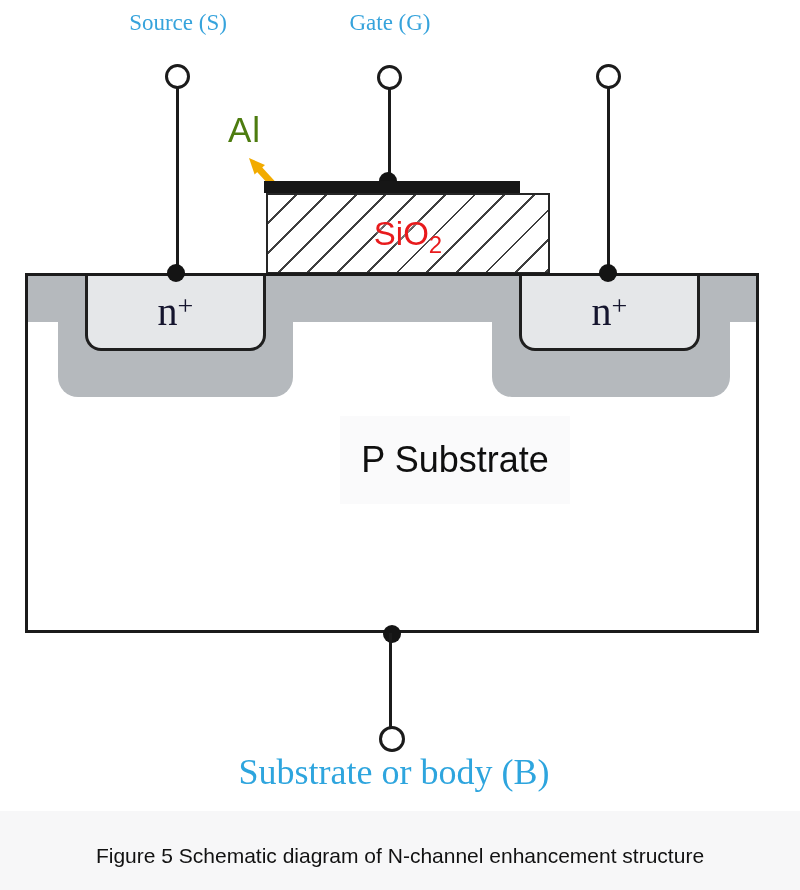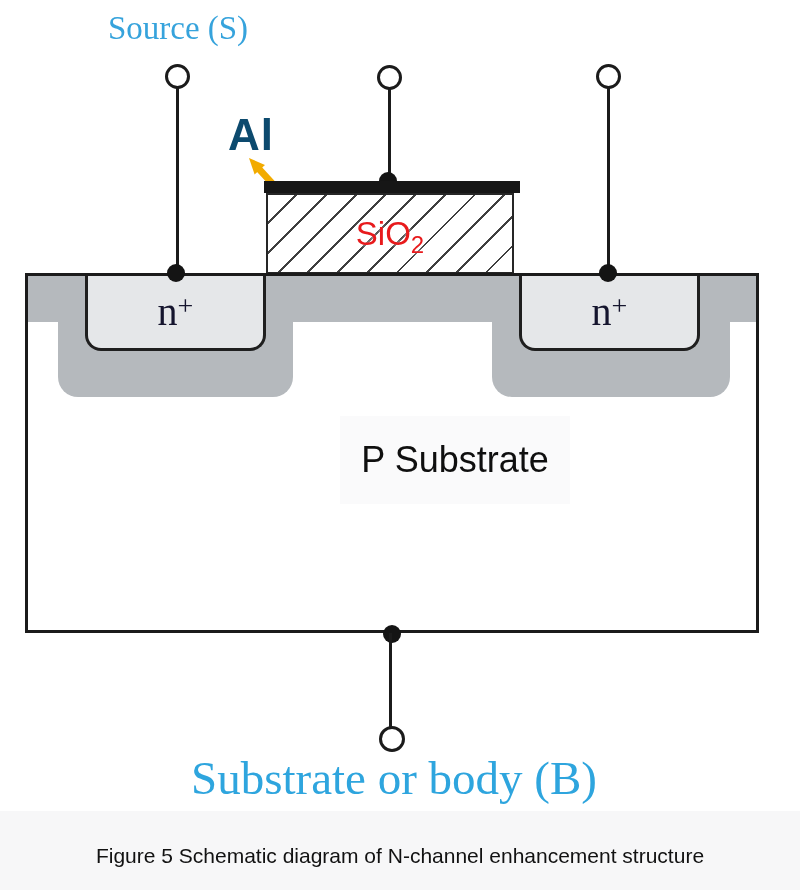--- a/index.html
+++ b/index.html
@@ -1,21 +1,21 @@
 <!DOCTYPE html>
 <html><head>
 <meta charset="utf-8">
 <style>
   html,body{margin:0;padding:0;background:#fff;}
   .stage{position:relative;width:800px;height:890px;background:#ffffff;overflow:hidden;
          font-family:"Liberation Sans",sans-serif;}
 
   
   .t-label{position:absolute;top:10px;width:190px;text-align:center;
-           font-family:"Liberation Serif",serif;font-size:33px;color:#36a3dc;white-space:nowrap;}
+           font-family:"Liberation Serif",serif;font-size:23px;color:#36a3dc;white-space:nowrap;}
   .t-label.source{left:83px;}
   .t-label.gate{left:295px;}
   .t-label.drain{left:517px;}
 
   
   .term-circle{position:absolute;width:19px;height:19px;border:3px solid #1b1b1b;
                border-radius:50%;background:#fff;}
   .tc-source{left:165px;top:64px;}
   .tc-gate{left:377px;top:65px;}
   .tc-drain{left:596px;top:64px;}
@@ -23,27 +23,27 @@
   .wire-source{left:176px;top:88px;height:186px;}
   .wire-gate{left:388px;top:89px;height:93px;}
   .wire-drain{left:607px;top:88px;height:186px;}
   .dot{position:absolute;width:18px;height:18px;background:#141414;border-radius:50%;}
   .dot-source{left:167px;top:264px;}
   .dot-drain{left:599px;top:264px;}
   .dot-gate{left:379px;top:172px;}
   .dot-body{left:383px;top:625px;}
 
   
-  .al-label{position:absolute;left:228px;top:110px;font-size:44px;font-weight:700;
-            color:#0c4a6e;letter-spacing:1px;}
+  .al-label{position:absolute;left:228px;top:110px;font-size:35px;font-weight:400;
+            color:#4d7c0f;letter-spacing:1px;}
   .al-arrow{position:absolute;left:225px;top:140px;}
 
   
   .gate-bar{position:absolute;left:264px;top:181px;width:256px;height:12px;background:#161616;}
-  .sio2{position:absolute;left:266px;top:193px;width:248px;height:81px;box-sizing:border-box;
+  .sio2{position:absolute;left:266px;top:193px;width:284px;height:81px;box-sizing:border-box;
         border:2px solid #262626;background:#ffffff;
         background-image:repeating-linear-gradient(135deg,transparent 0 19px,#3f3f3f 19px 21px);
         display:flex;align-items:center;justify-content:center;}
   .sio2-label{font-size:33px;color:#e81a1c;background:transparent;line-height:1;
               text-shadow:0 0 4px rgba(255,255,255,.9);}
   .sio2-label .sub{font-size:24px;display:inline-block;transform:translateY(8px);}
 
   
   .sub-box{position:absolute;left:25px;top:273px;width:734px;height:360px;box-sizing:border-box;
            border:3px solid #1b1b1b;background:#ffffff;overflow:hidden;}
@@ -60,33 +60,34 @@
   .nplus-text .sup{font-size:28px;display:inline-block;transform:translateY(-10px);}
   .psub{position:absolute;left:312px;top:140px;width:230px;height:88px;background:#fafafb;
         display:flex;align-items:center;justify-content:center;}
   .psub-text{font-size:36px;color:#0f0f0f;white-space:nowrap;}
 
   
   .wire-body{left:389px;top:633px;height:95px;}
   .body-circle{position:absolute;left:379px;top:726px;width:20px;height:20px;
                border:3px solid #1b1b1b;border-radius:50%;background:#fff;}
   .body-label{position:absolute;left:144px;top:751px;width:500px;text-align:center;
-              font-family:"Liberation Serif",serif;font-size:47px;color:#2ea5de;white-space:nowrap;}
+              font-family:"Liberation Serif",serif;font-size:36px;color:#2ea5de;white-space:nowrap;}
 
   
   .caption-band{position:absolute;left:0;top:811px;width:800px;height:79px;background:#f7f7f8;}
   .caption{position:absolute;left:0;top:844px;width:800px;text-align:center;
            font-size:21px;color:#121212;white-space:nowrap;}
 </style>
 </head>
 <body>
 
 <div class="stage">
 
   <div class="t-label source">Source (S)</div>
+  <div class="t-label gate">Gate (G)</div>
 
   <div class="term-circle tc-source"></div>
   <div class="term-circle tc-gate"></div>
   <div class="term-circle tc-drain"></div>
 
   <div class="wire wire-source"></div>
   <div class="wire wire-gate"></div>
   <div class="wire wire-drain"></div>
 
   <div class="al-label">Al</div>

